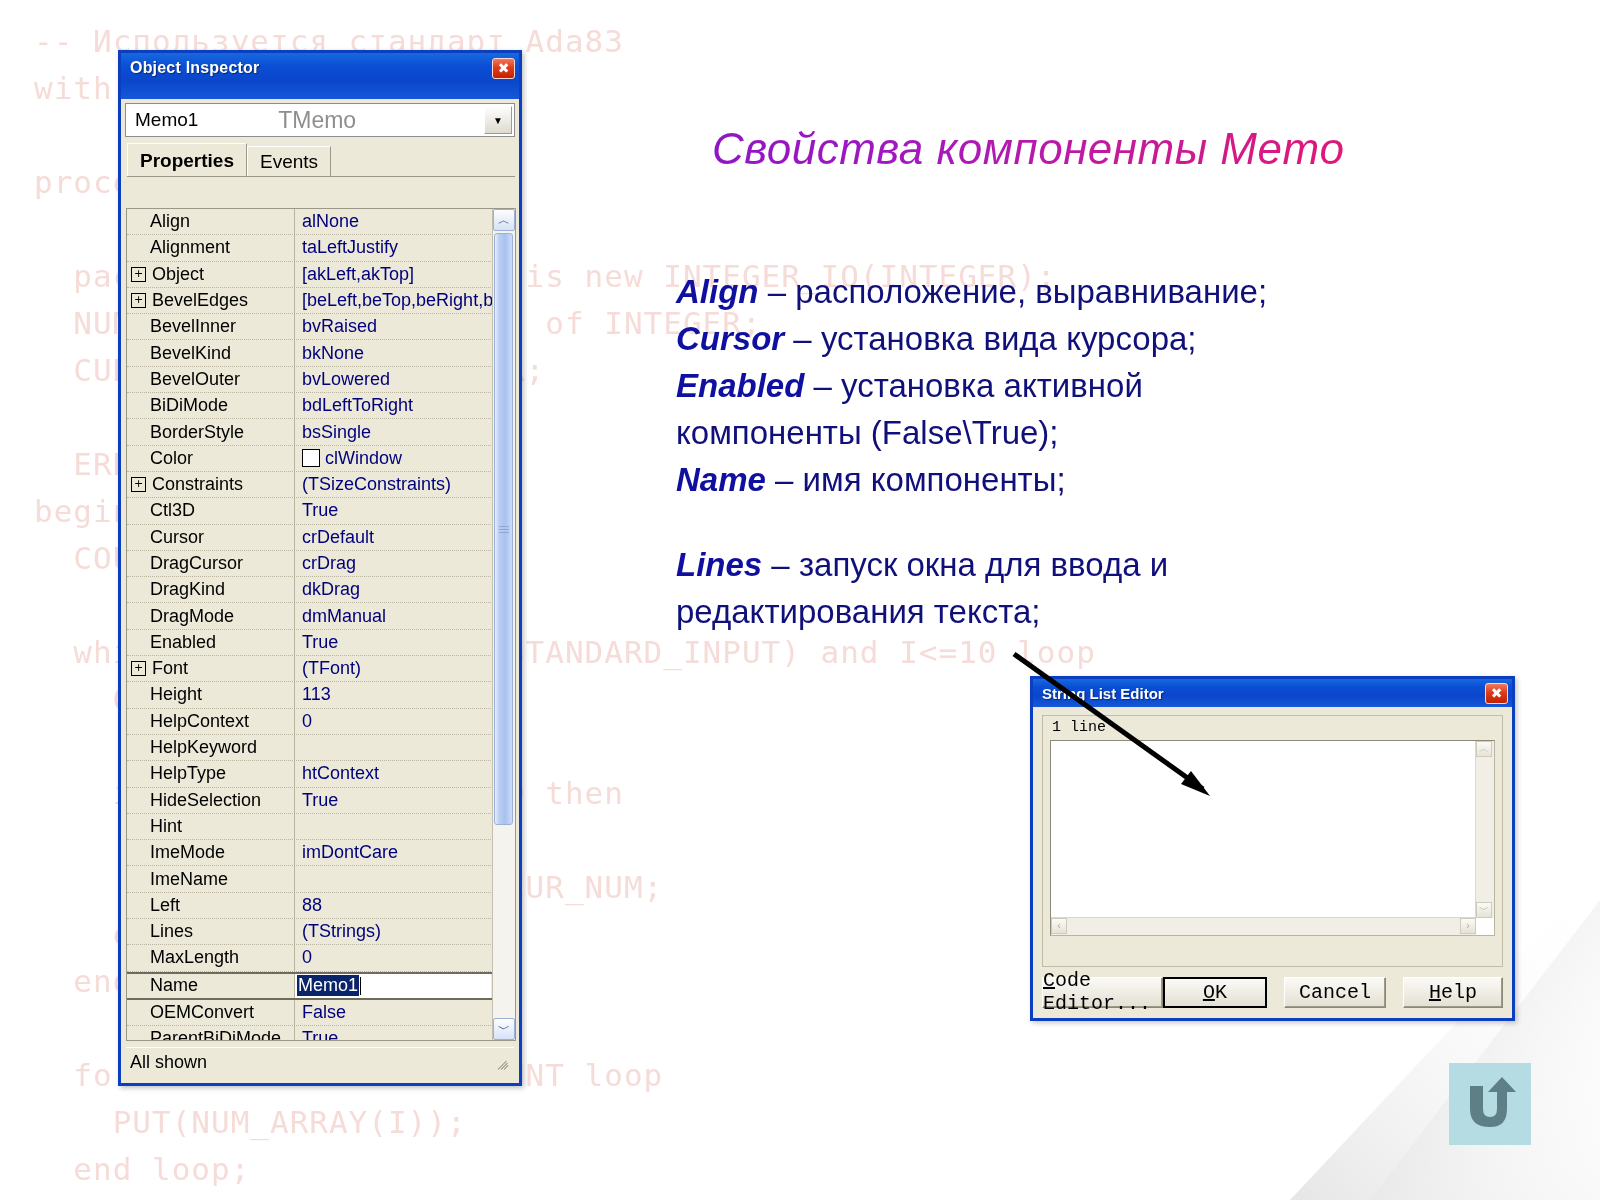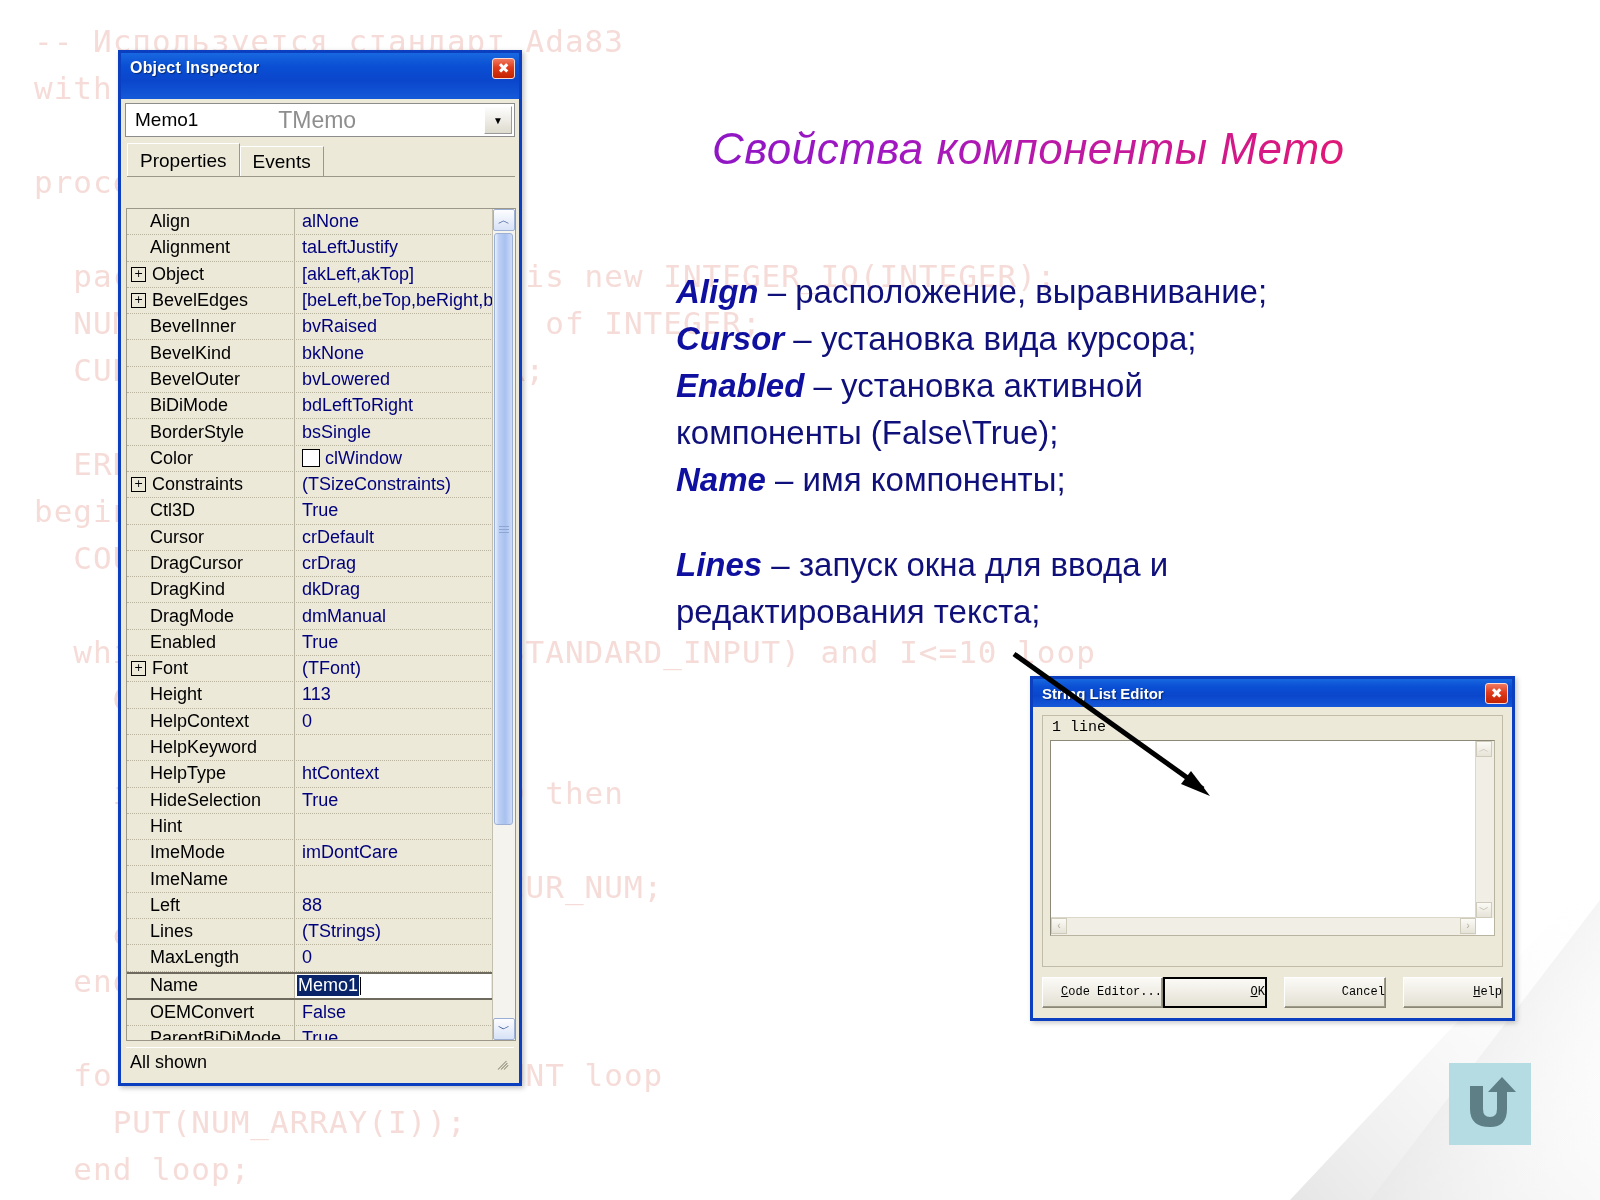--- a/index.html
+++ b/index.html
@@ -77,21 +77,21 @@
     position:relative;
   }
   .oi-tab{
     height:30px;padding:0 12px;display:flex;align-items:center;
     font-size:19px;color:#000;
     background:#ece9d8;
     border-left:1px solid #fff;border-top:1px solid #fff;border-right:1px solid #9b9789;
     cursor:pointer;
   }
   .oi-tab.active{
-    height:33px;font-weight:normal;
+    height:33px;font-weight:bold;
     background:#ece9d8;
     border-right:1px solid #9b9789;
   }
   .oi-tabs:after{
     content:"";position:absolute;left:0;right:4px;bottom:0;height:1px;background:#9b9789;
   }
 
   
   .oi-grid{
     position:absolute;left:5px;top:155px;width:390px;bottom:42px;
@@ -237,22 +237,22 @@
     color:#b3aea0;font-size:10px;cursor:pointer;
   }
   .sle-buttons{
     position:absolute;left:9px;right:9px;bottom:9px;height:34px;
     display:flex;align-items:center;
   }
   .w-btn{
     height:31px;background:linear-gradient(180deg,#fbfaf6,#e3e0d3);
     border:1px solid #8b8878;border-top-color:#ffffff;border-left-color:#ffffff;
     box-shadow:inset -1px -1px 0 #9d9a89;
-    display:flex;align-items:center;justify-content:flex-end;
-    font-size:12px;color:#000;cursor:pointer;box-sizing:border-box;
+    display:flex;align-items:center;justify-content:center;
+    font-size:20px;color:#000;cursor:pointer;box-sizing:border-box;
   }
   .w-btn u{text-decoration:underline;}
   #btn-code-editor{width:128px;}
   #btn-ok{width:110px;border:2px solid #000;box-shadow:none;}
   #btn-cancel{width:108px;}
   #btn-help{width:106px;}
 
   
   #return-button{
     position:absolute;left:1449px;top:1063px;width:82px;height:82px;

